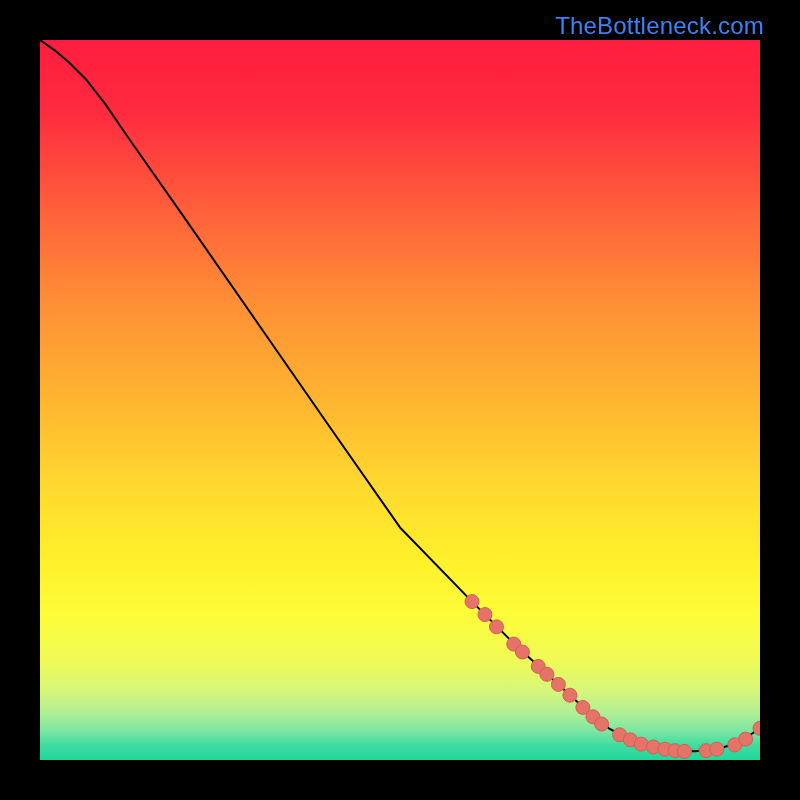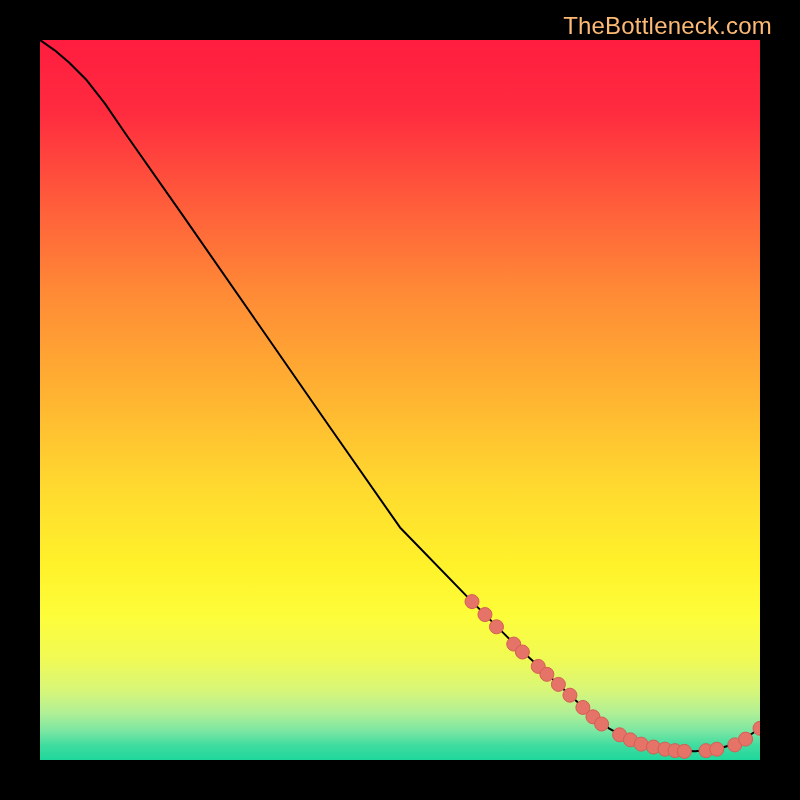--- a/index.html
+++ b/index.html
@@ -31,22 +31,22 @@
   }
   .chart-svg {
     position: absolute;
     inset: 0;
     width: 100%;
     height: 100%;
   }
   .watermark {
     position: absolute;
     top: 12px;
-    right: 28px;
-    color: #fdba74;
+    right: 36px;
+    color: #3b82f6;
     font-size: 24px;
     font-weight: 400;
     letter-spacing: 0.2px;
     user-select: none;
   }
 </style>
 </head>
 <body>
 
 <div class="stage">

